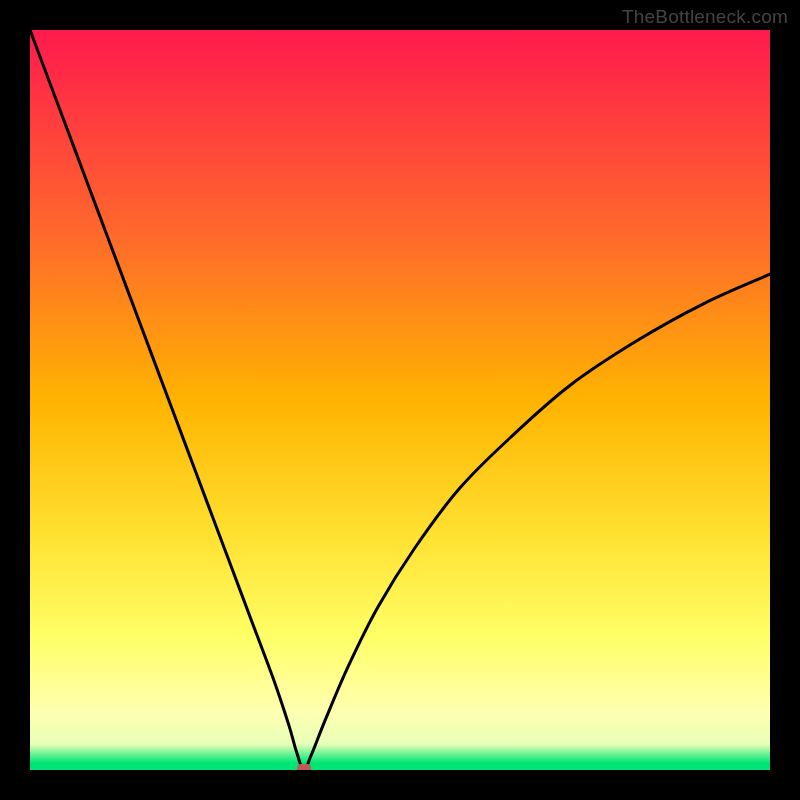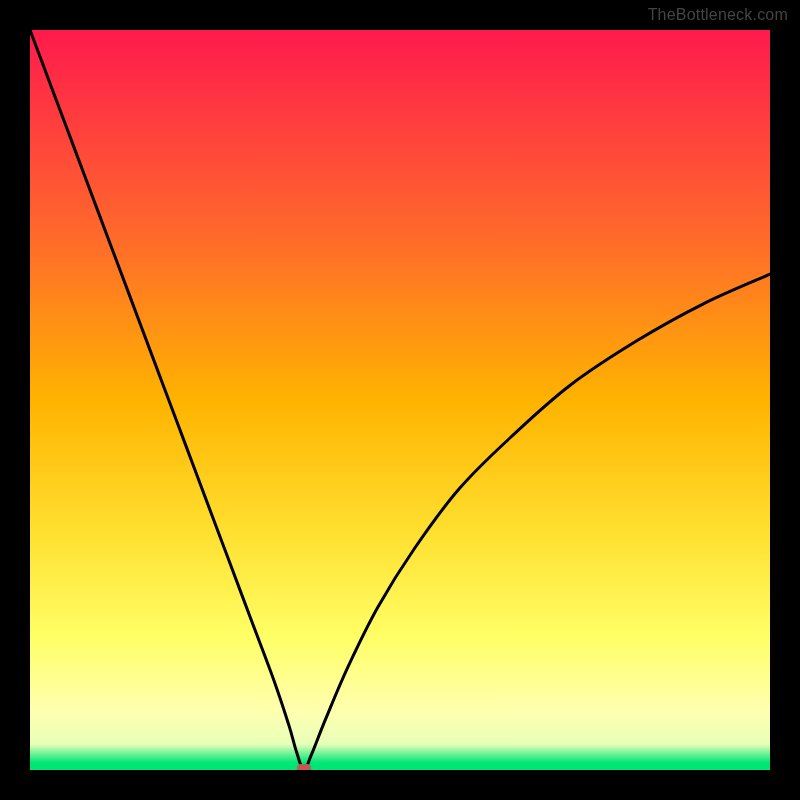--- a/index.html
+++ b/index.html
@@ -15,21 +15,21 @@
     position: relative;
     width: 800px;
     height: 800px;
     background: #000;
   }
   .watermark {
     position: absolute;
     top: 6px;
     right: 12px;
     color: #444;
-    font-size: 16px;
+    font-size: 19px;
     font-weight: 500;
     letter-spacing: 0.2px;
     z-index: 10;
   }
   .plot-area {
     position: absolute;
     left: 30px;
     top: 30px;
     width: 740px;
     height: 740px;

